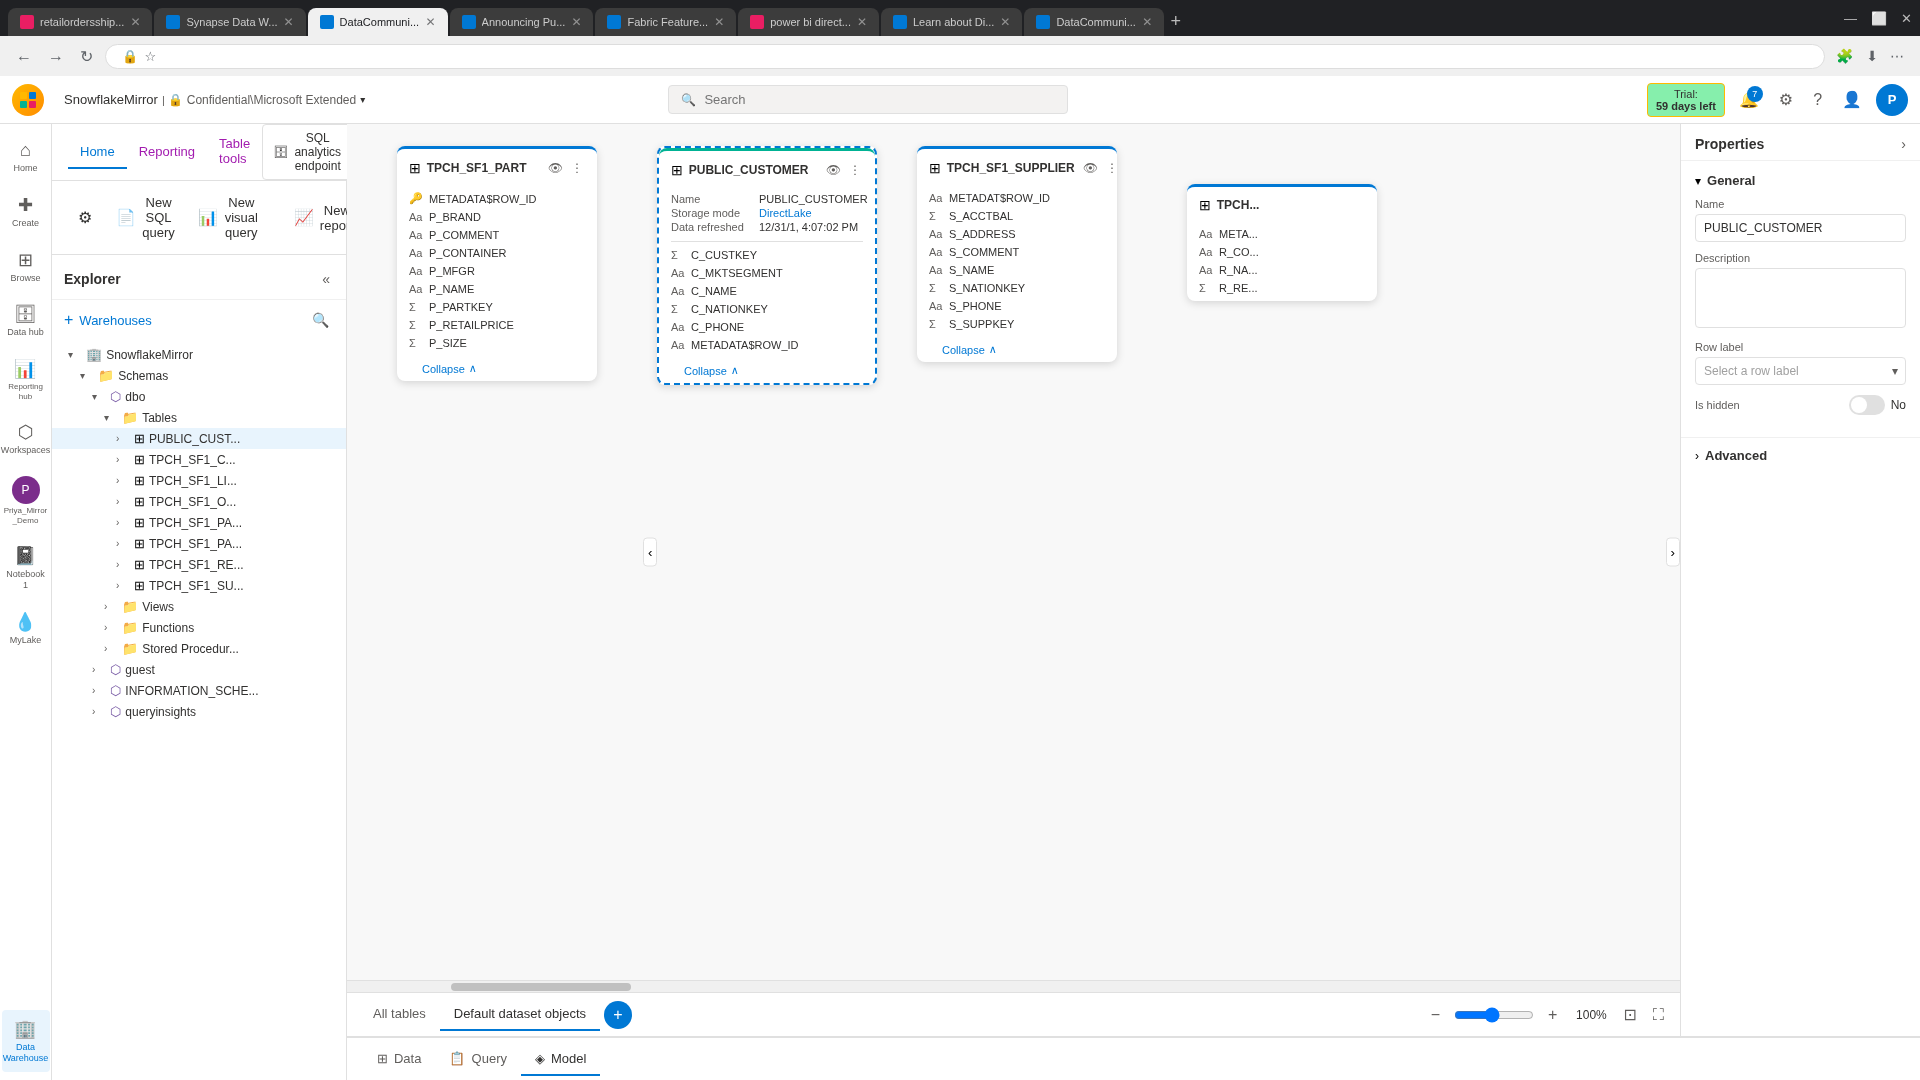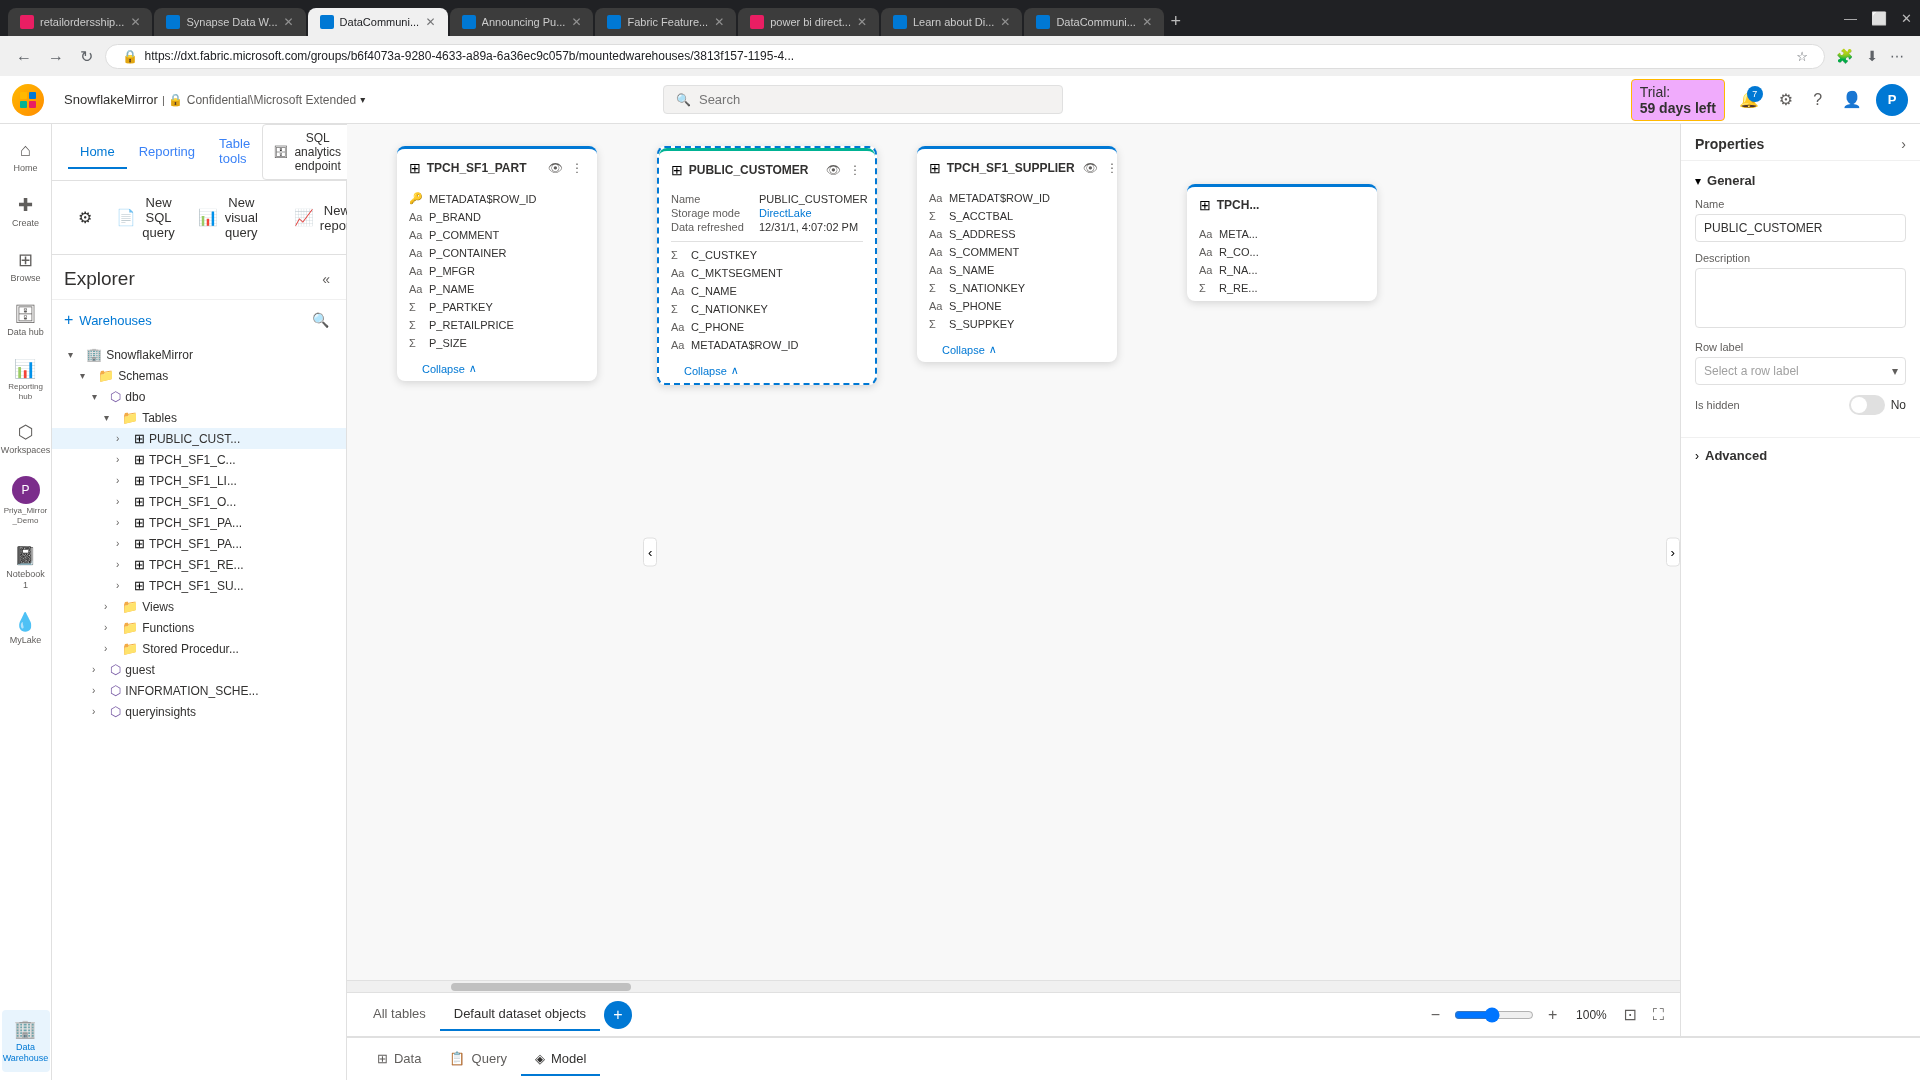--- a/index.html
+++ b/index.html
@@ -25,40 +25,40 @@
     .browser-action-btn { background: none; border: none; cursor: pointer; color: #5f6368; font-size: 14px; padding: 4px; }
 
     
     .app-header { background: white; height: 48px; display: flex; align-items: center; padding: 0 12px; gap: 12px; border-bottom: 1px solid #e0e0e0; }
     .app-logo { width: 32px; height: 32px; background: linear-gradient(135deg, #ffb900, #ff8c00); border-radius: 50%; display: flex; align-items: center; justify-content: center; color: white; font-weight: bold; font-size: 14px; }
     .app-workspace { display: flex; align-items: center; gap: 4px; padding: 4px 8px; border-radius: 4px; cursor: pointer; color: #323130; font-size: 13px; }
     .header-search { flex: 1; max-width: 400px; margin: 0 auto; }
     .search-box { display: flex; align-items: center; gap: 8px; background: #f3f2f1; border: 1px solid #e0e0e0; border-radius: 4px; padding: 6px 12px; }
     .search-box input { background: none; border: none; outline: none; font-size: 13px; width: 100%; }
     .header-right { display: flex; align-items: center; gap: 8px; margin-left: auto; }
-    .trial-badge { background: #f0abfc; border: 1px solid #ffb900; border-radius: 4px; padding: 4px 8px; font-size: 14px; color: #323130; text-align: left; }
+    .trial-badge { background: #86efac; border: 1px solid #ffb900; border-radius: 4px; padding: 4px 8px; font-size: 11px; color: #323130; text-align: center; }
     .header-icon-btn { background: none; border: none; cursor: pointer; color: #605e5c; font-size: 16px; padding: 6px; border-radius: 4px; position: relative; }
     .badge { position: absolute; top: 2px; right: 2px; background: #0078d4; color: white; border-radius: 50%; width: 16px; height: 16px; font-size: 9px; display: flex; align-items: center; justify-content: center; }
     .avatar { width: 32px; height: 32px; border-radius: 50%; background: #0078d4; display: flex; align-items: center; justify-content: center; color: white; font-size: 13px; font-weight: 600; cursor: pointer; }
 
     
     .main-layout { display: flex; height: calc(1080px - 36px - 40px - 48px); }
 
     
     .sidebar-icons { width: 52px; background: white; border-right: 1px solid #e0e0e0; display: flex; flex-direction: column; align-items: center; padding: 8px 0; gap: 4px; }
     .sidebar-icon-item { display: flex; flex-direction: column; align-items: center; gap: 2px; padding: 8px 4px; cursor: pointer; border-radius: 4px; width: 48px; color: #605e5c; }
     .sidebar-icon-item.active { color: #0078d4; }
     .sidebar-icon-item span.icon { font-size: 18px; }
     .sidebar-icon-item span.label { font-size: 9px; text-align: center; line-height: 1.2; }
     .sidebar-icon-spacer { flex: 1; }
 
     
     .explorer-panel { width: 295px; background: white; border-right: 1px solid #e0e0e0; display: flex; flex-direction: column; }
     .explorer-header { display: flex; align-items: center; justify-content: space-between; padding: 12px 12px 8px; border-bottom: 1px solid #f0f0f0; }
-    .explorer-title { font-size: 19px; font-weight: 400; color: #323130; }
+    .explorer-title { font-size: 14px; font-weight: 700; color: #323130; }
     .explorer-header-actions { display: flex; align-items: center; gap: 4px; }
     .icon-btn { background: none; border: none; cursor: pointer; color: #605e5c; font-size: 14px; padding: 4px; border-radius: 4px; }
 
     
     .warehouse-add { display: flex; align-items: center; gap: 6px; padding: 8px 12px; cursor: pointer; }
     .warehouse-add span { font-size: 13px; color: #0078d4; font-weight: 500; }
 
     
     .tree { flex: 1; overflow-y: auto; padding: 4px 0; }
     .tree-item { display: flex; align-items: center; gap: 4px; padding: 3px 8px; cursor: pointer; white-space: nowrap; overflow: hidden; }
@@ -68,21 +68,21 @@
     .tree-label { font-size: 12px; color: #323130; overflow: hidden; text-overflow: ellipsis; }
     .tree-indent-1 { padding-left: 16px; }
     .tree-indent-2 { padding-left: 28px; }
     .tree-indent-3 { padding-left: 40px; }
     .tree-indent-4 { padding-left: 52px; }
     .tree-indent-5 { padding-left: 64px; }
 
     
     .ribbon { background: white; border-bottom: 1px solid #e0e0e0; }
     .ribbon-tabs { display: flex; align-items: center; padding: 0 16px; border-bottom: 1px solid #e0e0e0; }
-    .ribbon-tab { padding: 8px 12px; font-size: 13px; cursor: pointer; color: #3b82f6; border-bottom: 2px solid transparent; }
+    .ribbon-tab { padding: 8px 12px; font-size: 13px; cursor: pointer; color: #a21caf; border-bottom: 2px solid transparent; }
     .ribbon-tab.active { color: #0078d4; border-bottom-color: #0078d4; font-weight: 500; }
     .ribbon-actions { display: flex; align-items: center; gap: 4px; padding: 8px 16px; }
     .ribbon-btn { display: flex; align-items: center; gap: 6px; padding: 6px 10px; border: none; background: none; cursor: pointer; color: #323130; font-size: 13px; border-radius: 4px; }
     .ribbon-btn-icon { font-size: 16px; }
     .ribbon-separator { width: 1px; background: #e0e0e0; height: 24px; margin: 0 4px; }
     .ribbon-right { margin-left: auto; display: flex; align-items: center; gap: 8px; }
     .sql-endpoint-btn { display: flex; align-items: center; gap: 6px; padding: 6px 10px; border: 1px solid #e0e0e0; border-radius: 4px; cursor: pointer; background: white; font-size: 12px; color: #323130; }
     .collapse-btn { background: none; border: none; cursor: pointer; color: #605e5c; font-size: 14px; padding: 4px; }
 
     
@@ -204,21 +204,20 @@
     <span style="color:#bbb;font-size:13px;cursor:pointer;margin-left:8px;">✕</span>
   </div>
 </div>
 
 <div class="address-bar-row">
   <button class="nav-btn">←</button>
   <button class="nav-btn">→</button>
   <button class="nav-btn">↻</button>
   <div class="address-bar">
     <span style="color:#5f6368;font-size:13px;">🔒</span>
-    <span class="address-bar-url">https://dxt.fabric.microsoft.com/groups/b6f4073a-9280-4633-a89a-6a36ec9c057b/mountedwarehouses/3813f157-1195-4...</span>
     <span style="color:#5f6368;font-size:13px;">☆</span>
   </div>
   <div class="browser-actions">
     <button class="browser-action-btn">🧩</button>
     <button class="browser-action-btn">⬇</button>
     <button class="browser-action-btn">⋯</button>
   </div>
 </div>
 
 <div class="app-header">

